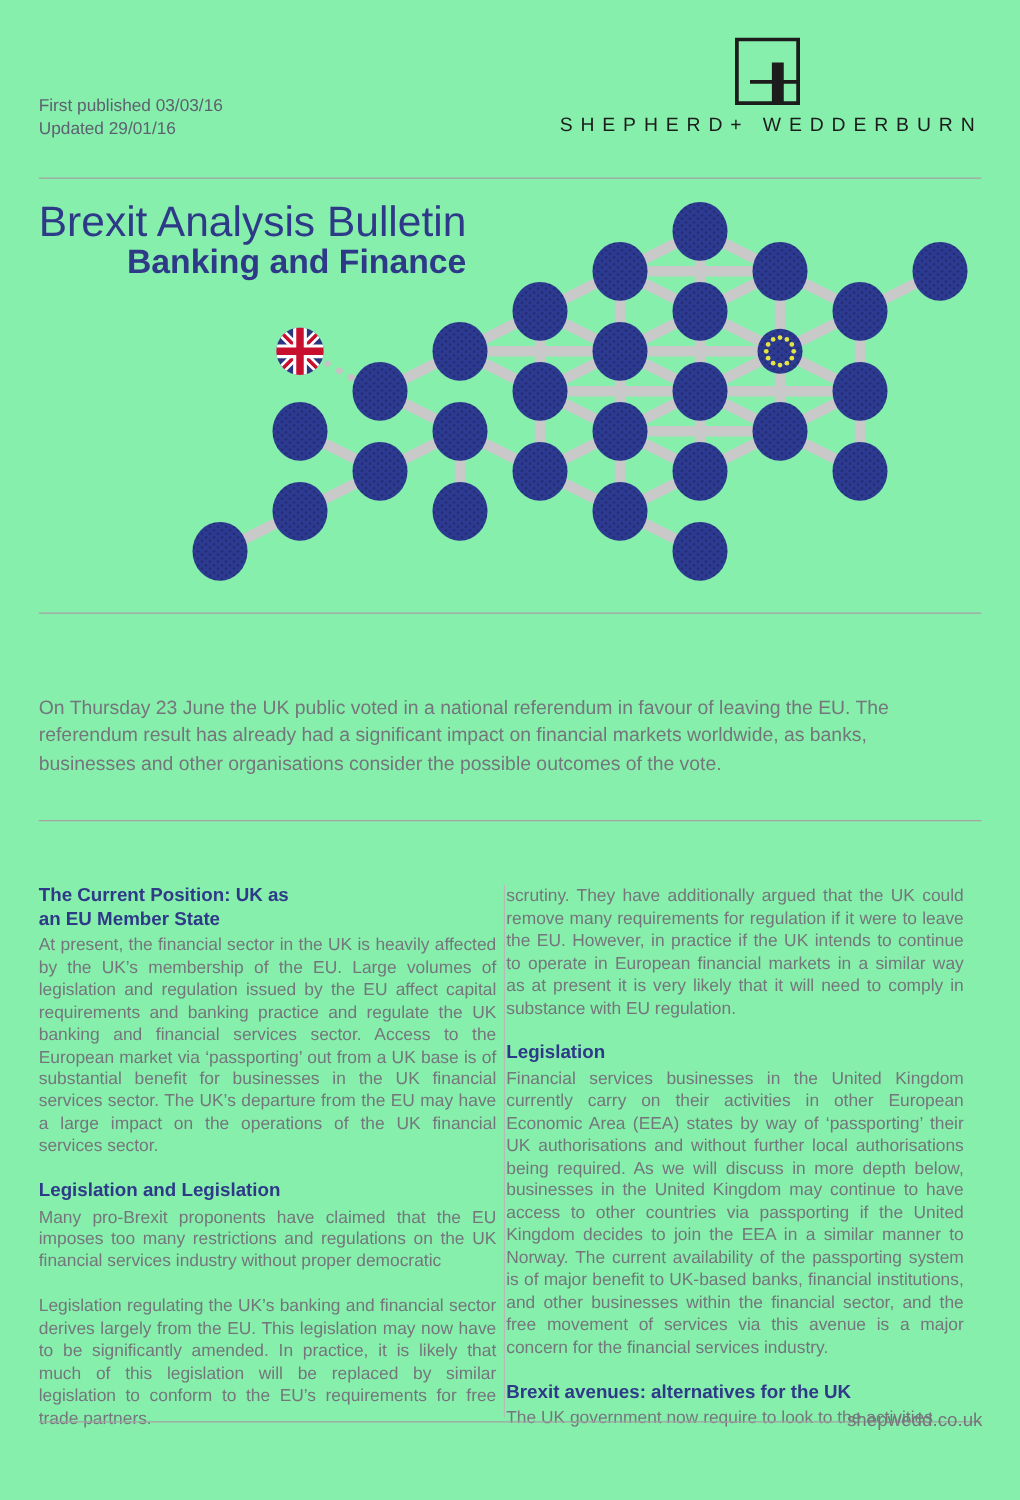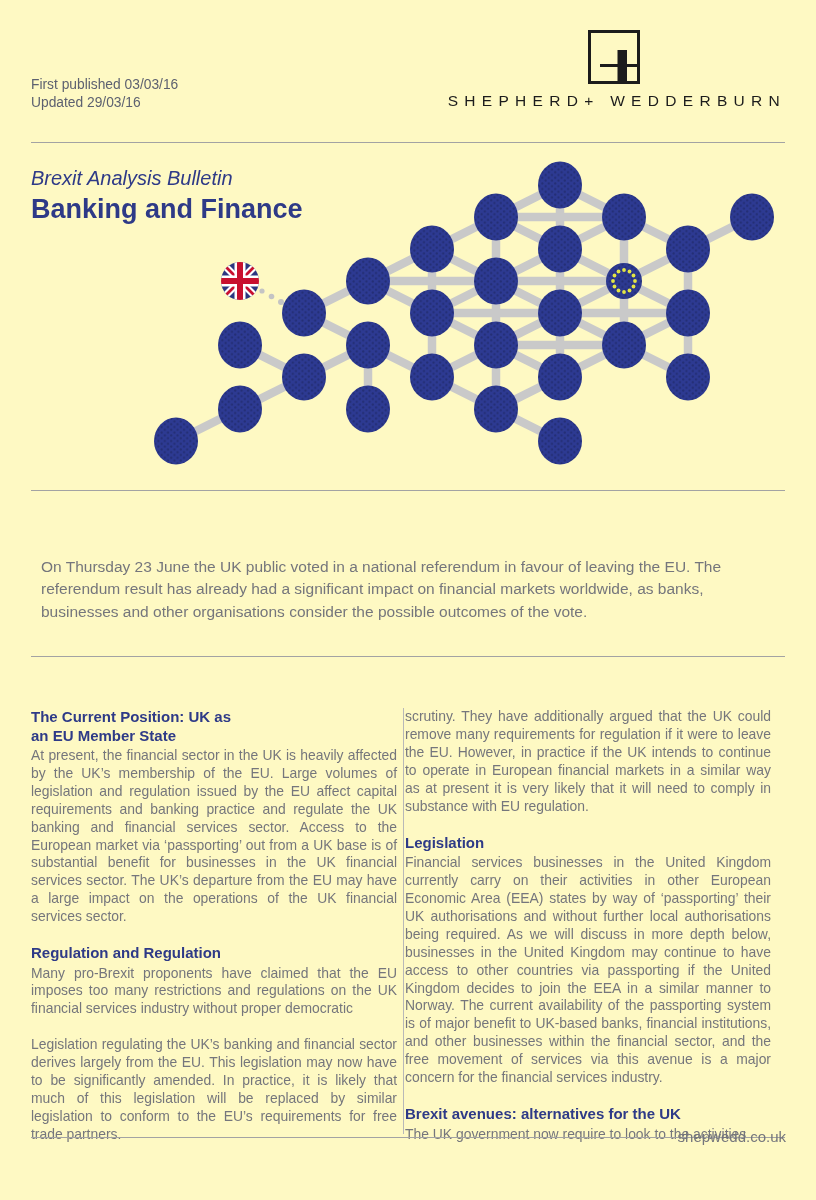--- a/index.html
+++ b/index.html
@@ -2,42 +2,42 @@
 <html style="--accent-navy: #2e3a87; --body-text: #75767c; --meta-text: #5d6170; --rule: #a3a3a3; --divider: #b8b8b8; --edge-gray: #c9c9c9; --node-blue: #2d3a92; --node-dot: #232e74; --flag-red: #c8102e; --flag-navy: #2c3680; --eu-star-yellow: #e3e544; --logo-black: #1c1c1c;"><head>
 <meta charset="utf-8">
 <style>
   :root{
     --accent-navy:#2e3a87; --body-text:#75767c; --meta-text:#5d6170;
     --rule:#a3a3a3; --divider:#b8b8b8; --edge-gray:#c9c9c9;
     --node-blue:#2d3a92; --node-dot:#232e74; --flag-red:#c8102e;
     --flag-navy:#2c3680; --eu-star-yellow:#e3e544; --logo-black:#1c1c1c;
   }
   html,body{margin:0;padding:0;background:#ffffff;}
-  .page{position:relative;width:816px;height:1200px;background:#fef9c3;overflow:hidden;
+  .page{position:relative;width:816px;height:1200px;background:#86efac;overflow:hidden;
         font-family:"Liberation Sans", sans-serif;}
 
   .network{position:absolute;left:0;top:0;width:816px;height:500px;}
 
   .dates{position:absolute;left:31px;top:76px;font-size:13.8px;line-height:18px;
          color:var(--meta-text);}
   .logo-mark{position:absolute;left:588px;top:30px;width:52px;height:54px;}
   .wordmark{position:absolute;right:30px;top:92px;font-size:15.5px;letter-spacing:6.3px;
             color:var(--logo-black);white-space:nowrap;margin-left:32px;}
 
   .rule{position:absolute;left:31px;right:31px;height:1px;background:var(--rule);}
   .rule1{top:142px;} .rule2{top:490px;} .rule3{top:656px;} .rule4{top:1137px;}
 
   .title{position:absolute;left:31px;top:163px;color:var(--accent-navy);}
-  .title .t1{font-size:20px;line-height:31px;font-weight:400;font-style:italic;}
+  .title .t1{font-size:34px;line-height:31px;font-weight:400;}
   .title .t2{font-size:27px;line-height:31px;font-weight:700;text-align:right;}
 
-  .intro{position:absolute;left:41px;top:556px;width:726px;margin:0;
+  .intro{position:absolute;left:31px;top:556px;width:726px;margin:0;
          font-size:15.5px;line-height:22.3px;color:var(--body-text);}
 
-  .columns{position:absolute;left:31px;top:708px;width:754px;display:flex;align-items:center;}
+  .columns{position:absolute;left:31px;top:708px;width:754px;display:flex;}
   .col{width:366px;}
   .col-right{margin-left:8px;}
   .col p{font-size:13.9px;line-height:17.9px;text-align:justify;margin:0 0 18px;
          color:var(--body-text);}
   .col h3{font-size:15px;line-height:18.5px;margin:0 0 2px;font-weight:700;
           color:var(--accent-navy);white-space:pre-line;}
   .col-divider{position:absolute;left:403px;top:708px;width:1px;height:426px;
                background:var(--divider);}
 
   .footer-url{position:absolute;right:30px;top:1128px;font-size:15px;
@@ -182,21 +182,21 @@
         <circle cx="614.5" cy="286.5" r="1.9"></circle>
           <circle cx="613" cy="281" r="1.9"></circle>
         <circle cx="614.5" cy="275.5" r="1.9"></circle>
           <circle cx="618.5" cy="271.5" r="1.9"></circle>
       </g>
     </g>
   </svg>
 
   <div class="dates">
     <div>First published 03/03/16</div>
-    <div>Updated 29/03/16</div>
+    <div>Updated 29/01/16</div>
   </div>
 
   <svg class="logo-mark" viewBox="0 0 52 54">
     <rect class="lm-stroke" x="1.5" y="1.5" width="49" height="51" stroke-width="3"></rect>
     <line class="lm-stroke" x1="12" y1="35.5" x2="50" y2="35.5" stroke-width="3"></line>
     <rect x="29.5" y="20" width="9.5" height="32" style="fill:var(--logo-black)"></rect>
   </svg>
   <div class="wordmark">SHEPHERD+ WEDDERBURN</div>
 
   <div class="rule rule1"></div>
@@ -210,21 +210,21 @@
 
   <p class="intro">On Thursday 23 June the UK public voted in a national referendum in favour of leaving the EU.  The referendum result has already had a significant impact on financial markets worldwide, as banks, businesses and other organisations consider the possible outcomes of the vote.</p>
 
   <div class="rule rule3"></div>
 
   <div class="columns">
     <div class="col col-left">
       <h3>The Current Position: UK as
 an EU Member State</h3>
       <p>At present, the financial sector in the UK is heavily affected by the UK’s membership of the EU. Large volumes of legislation and regulation issued by the EU affect capital requirements and banking practice and regulate the UK banking and financial services sector. Access to the European market via ‘passporting’ out from a UK base is of substantial benefit for businesses in the UK financial services sector. The UK’s departure from the EU may have a large impact on the operations of the UK financial services sector.</p>
-      <h3>Regulation and Regulation</h3>
+      <h3>Legislation and Legislation</h3>
       <p>Many pro-Brexit proponents have claimed that the EU imposes too many restrictions and regulations on the UK financial services industry without proper democratic</p>
       <p>Legislation regulating the UK’s banking and financial sector derives largely from the EU. This legislation may now have to be significantly amended. In practice, it is likely that much of this legislation will be replaced by similar legislation to conform to the EU’s requirements for free trade partners.</p>
     </div>
     <div class="col col-right">
       <p>scrutiny. They have additionally argued that the UK could remove many requirements for regulation if it were to leave the EU. However, in practice if the UK intends to continue to operate in European financial markets in a similar way as at present it is very likely that it will need to comply in substance with EU regulation.</p>
       <h3>Legislation</h3>
       <p>Financial services businesses in the United Kingdom currently carry on their activities in other European Economic Area (EEA) states by way of ‘passporting’ their UK authorisations and without further local authorisations being required. As we will discuss in more depth below, businesses in the United Kingdom may continue to have access to other countries via passporting if the United Kingdom decides to join the EEA in a similar manner to Norway. The current availability of the passporting system is of major benefit to UK-based banks, financial institutions, and other businesses within the financial sector, and the free movement of services via this avenue is a major concern for the financial services industry.</p>
       <h3>Brexit avenues: alternatives for the UK</h3>
       <p>The UK government now require to look to the activities</p>
     </div>

